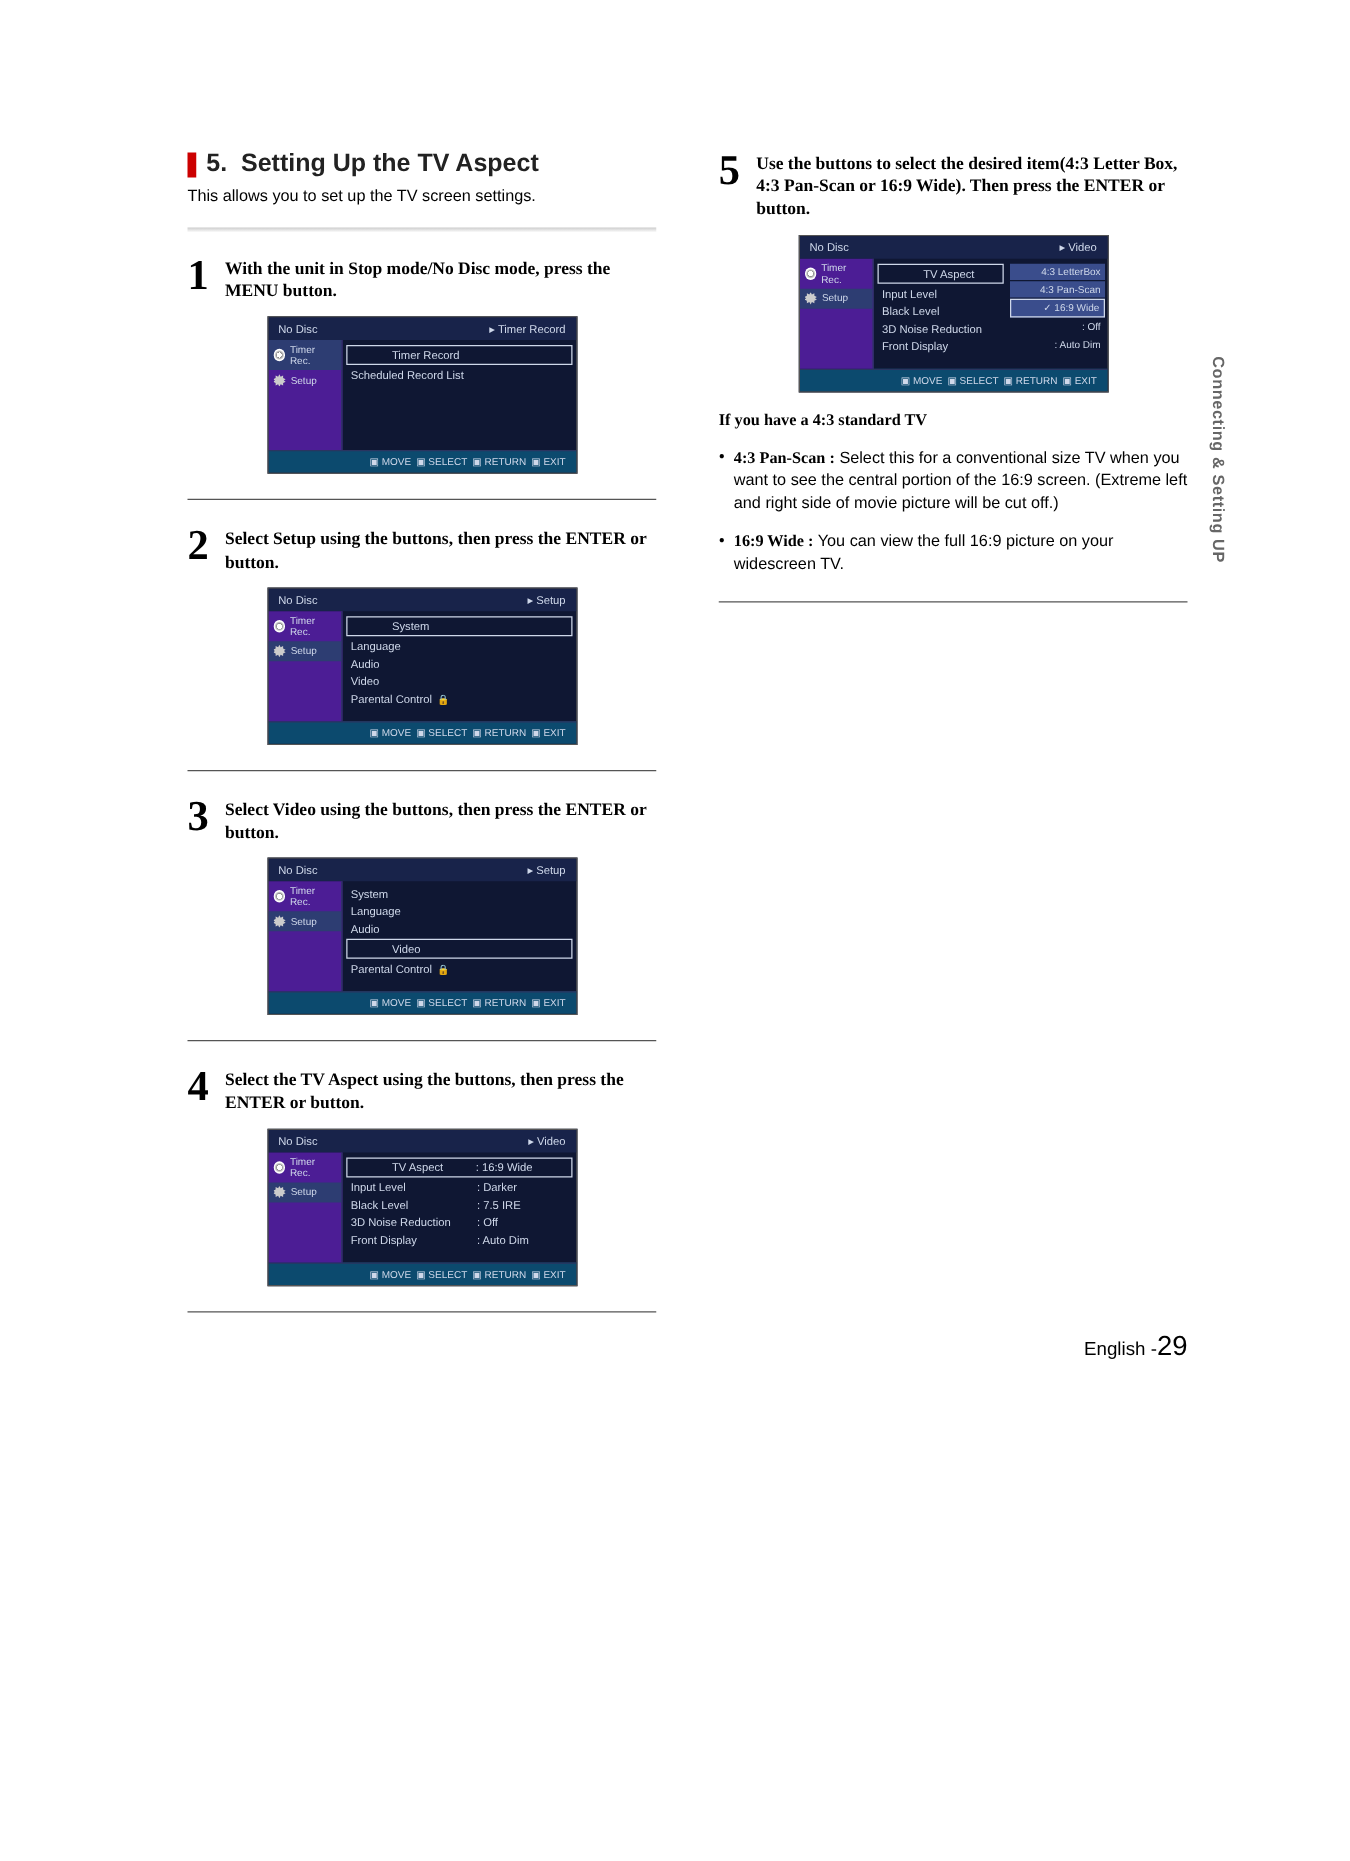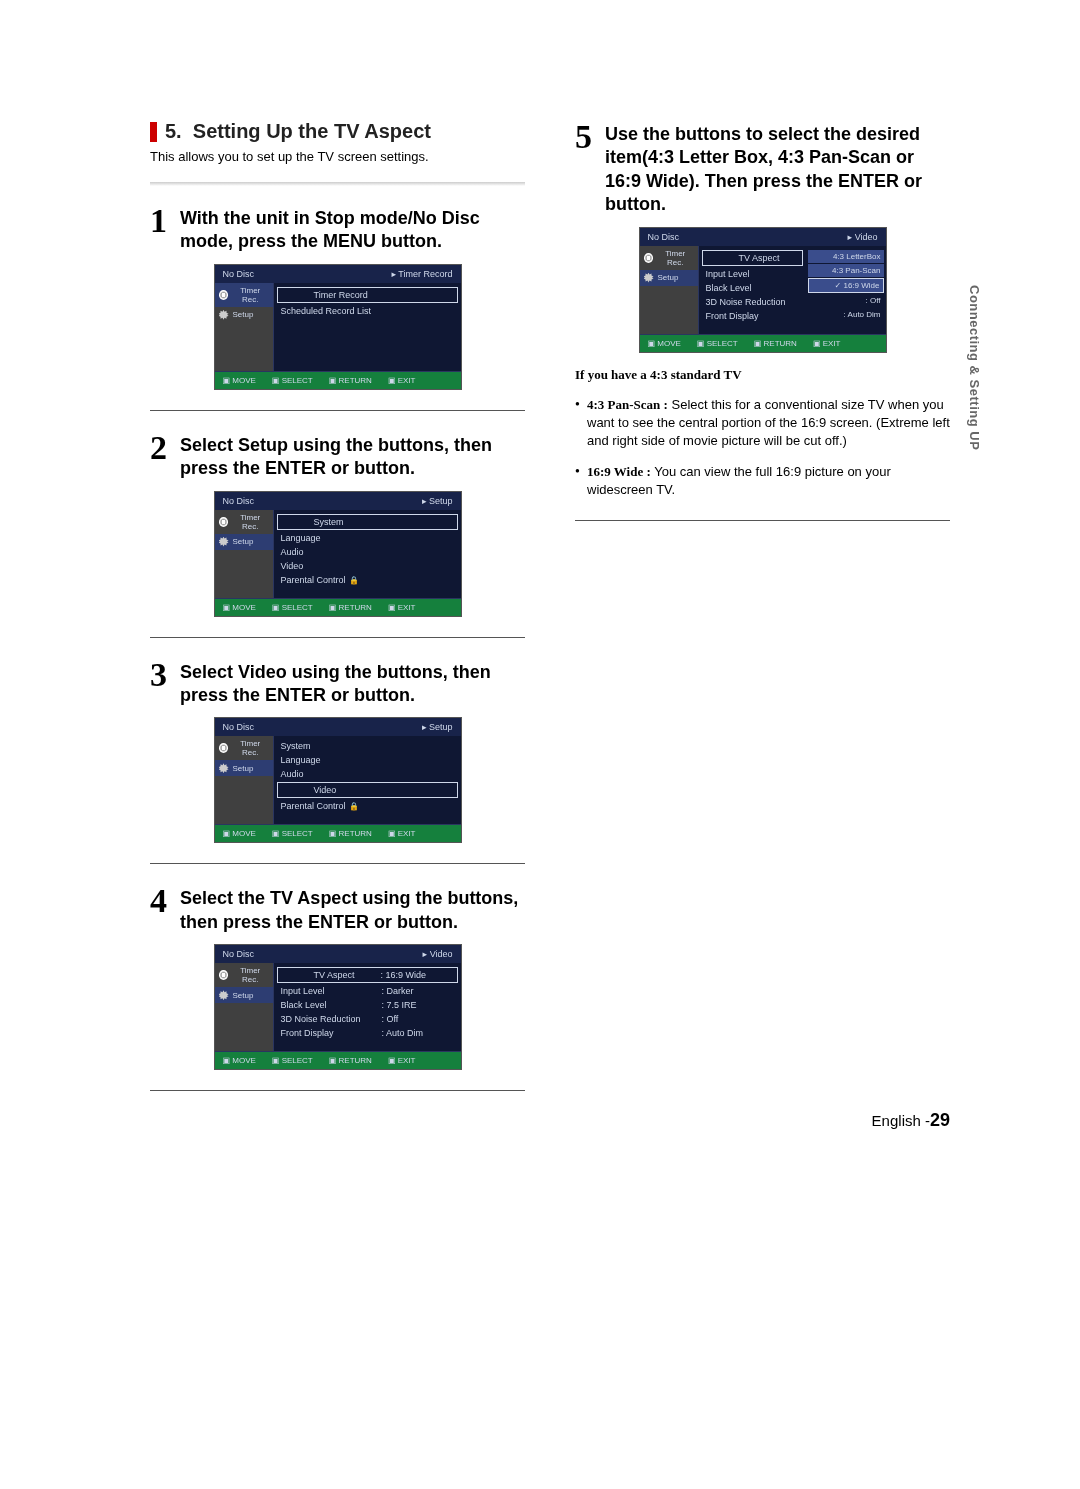--- a/index.html
+++ b/index.html
@@ -53,22 +53,22 @@
   }
   .step-num {
     font-family: Georgia, 'Times New Roman', serif;
     font-size: 34px;
     font-weight: bold;
     line-height: 1;
     margin-right: 8px;
     min-width: 22px;
   }
   .step-text {
-    font-family: Liberation Sans, sans-serif;
-    font-size: 18px;
+    font-family: Liberation Serif, serif;
+    font-size: 14px;
     font-weight: bold;
     line-height: 1.3;
     padding-top: 3px;
   }
   .hr {
     border: none;
     border-top: 1px solid #555;
     margin: 20px 0;
   }
   
@@ -86,23 +86,22 @@
     justify-content: space-between;
     padding: 4px 8px;
     background: #18234a;
   }
   .osd-body {
     display: flex;
     min-height: 88px;
   }
   .osd-side {
     width: 58px;
-    background: #404040;
+    background: #4c1d95;
     border-right: 1px solid #2a3560;
-    text-align: center;
   }
   .osd-side-item {
     display: flex;
     align-items: center;
     gap: 4px;
     padding: 3px 4px;
     font-size: 8px;
   }
   .osd-side-item.active {
     background: #2d3d72;
@@ -153,26 +152,26 @@
   .osd-opt.sel {
     background: #3a4d8c;
     border: 1px solid #cfd8ea;
   }
   .osd-opt.sel::before {
     content: "✓ ";
     font-size: 8px;
   }
   .osd-bottom {
     display: flex;
-    gap: 16px;
+    gap: 4px;
     padding: 4px 8px;
-    background: #15803d;
+    background: #0c4a6e;
     border-top: 1px solid #2a3560;
     font-size: 8px;
-    justify-content: flex-start;
+    justify-content: flex-end;
   }
   .osd-bottom span::before {
     content: "▣ ";
     font-size: 8px;
   }
   
   .sub-h {
     font-family: Georgia, 'Times New Roman', serif;
     font-weight: bold;
     font-size: 13px;
@@ -207,22 +206,22 @@
     color: #666;
     letter-spacing: 0.5px;
   }
   .footer {
     position: absolute;
     right: 130px;
     bottom: 60px;
     font-size: 15px;
   }
   .footer .pg {
-    font-size: 18px;
-    font-weight: bold;
+    font-size: 22px;
+    font-weight: normal;
   }
 </style>
 </head>
 <body>
 
 <div class="page">
   <div class="cols">
 
     <div class="col">
       <div class="section-heading">

